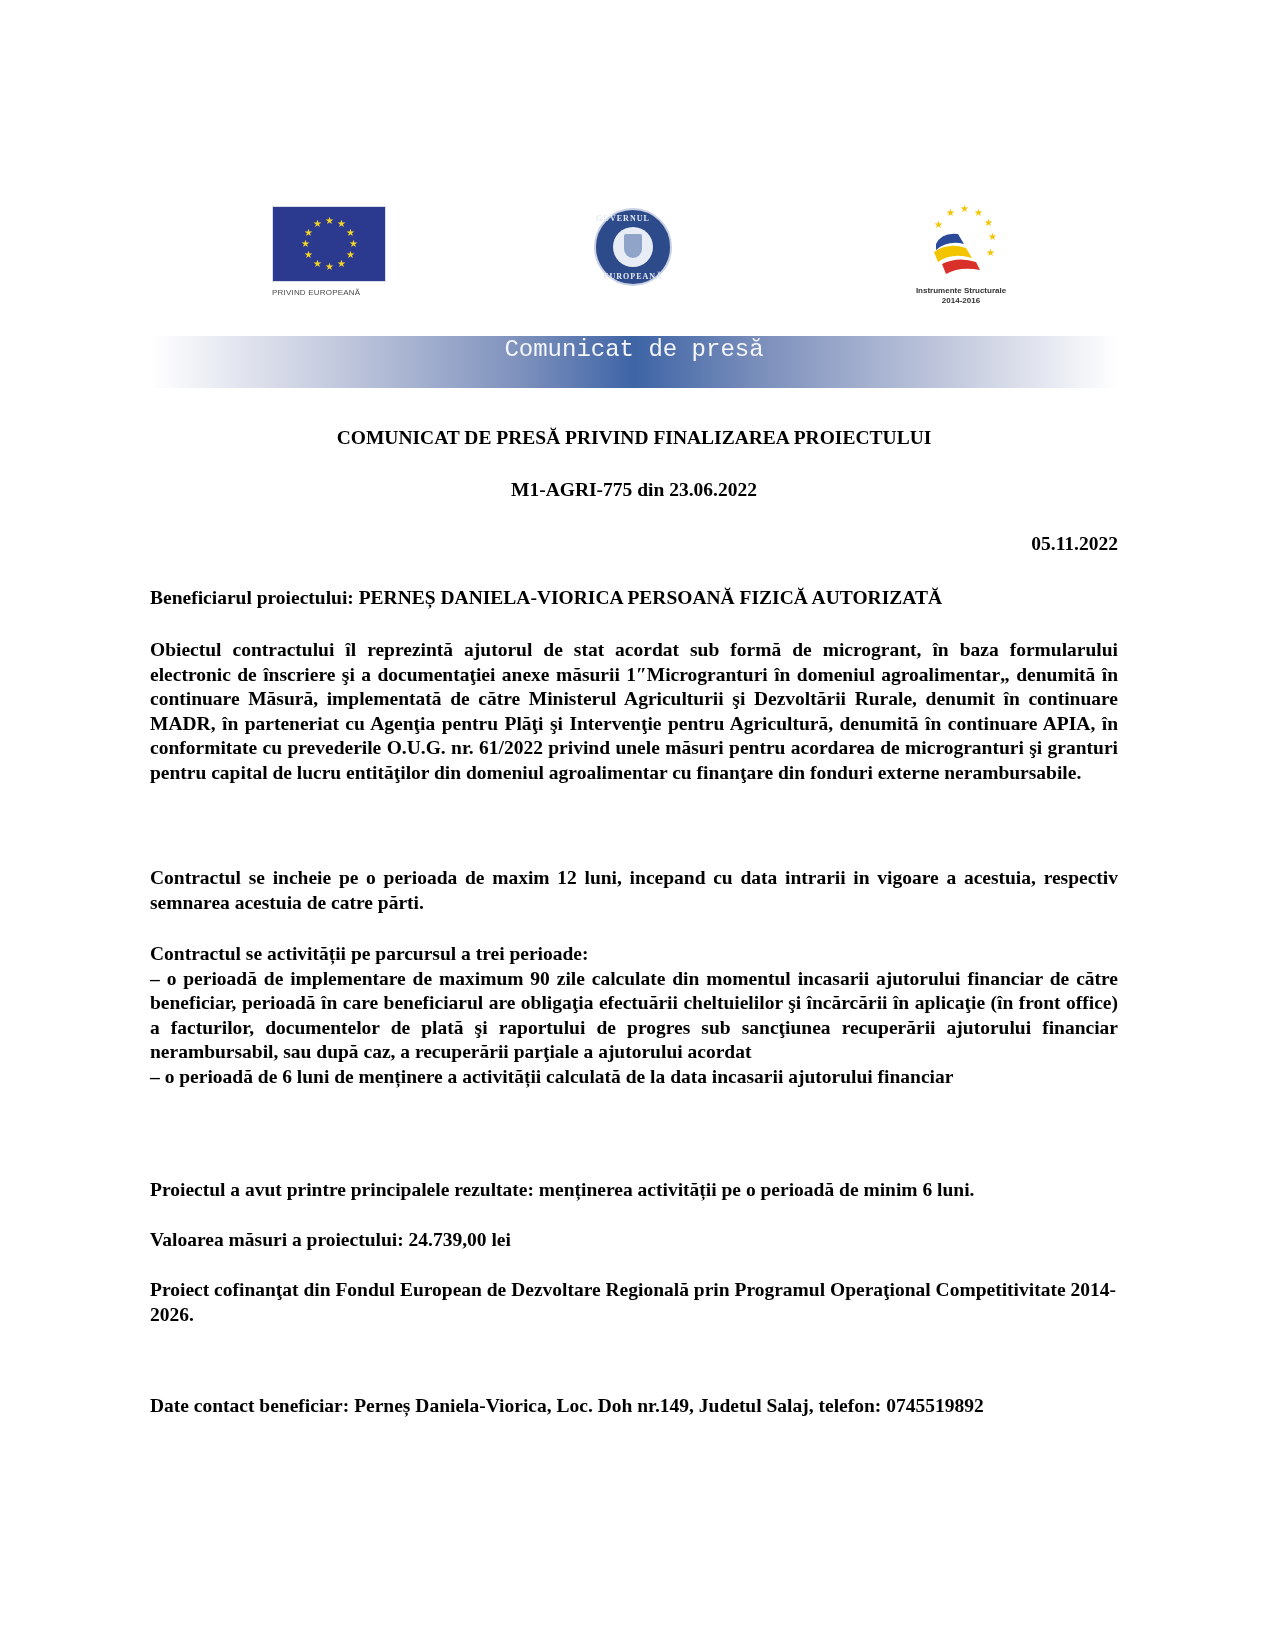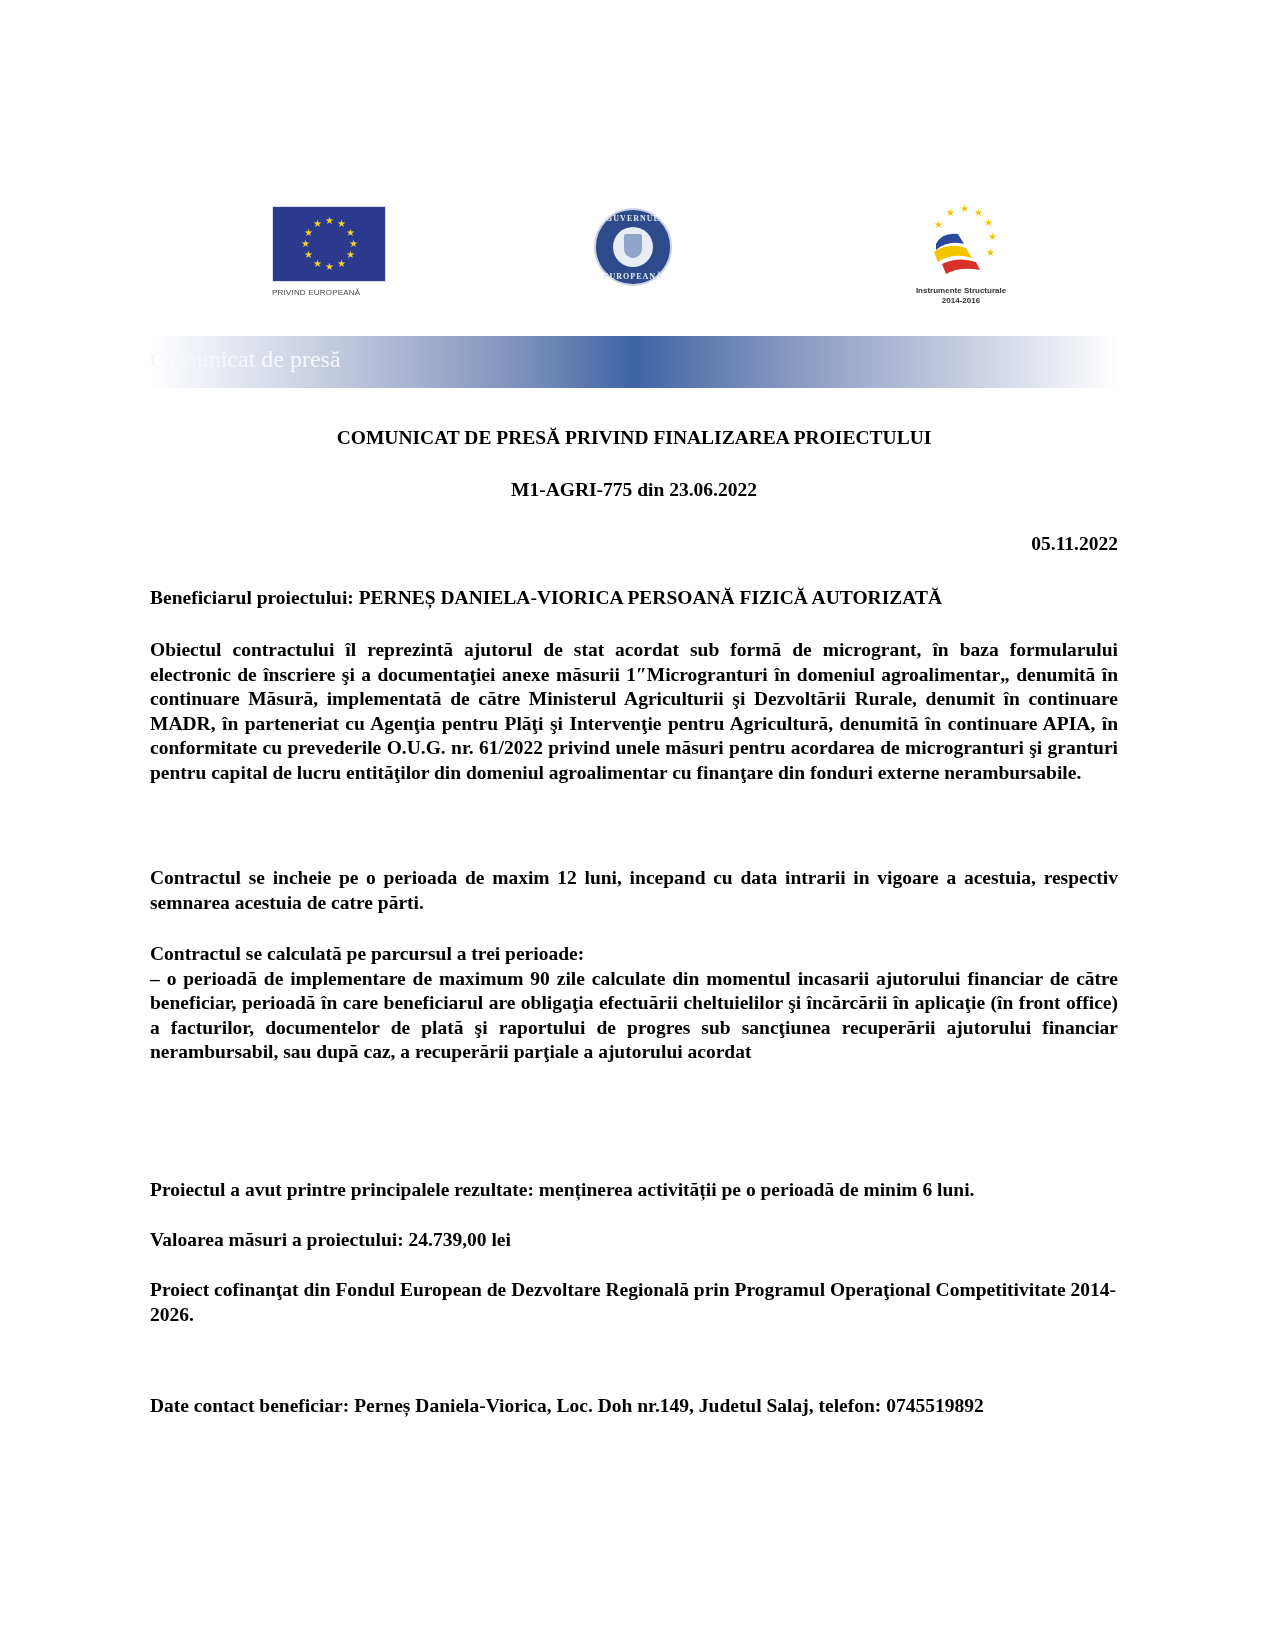--- a/index.html
+++ b/index.html
@@ -7,29 +7,29 @@
            font-family: "Liberation Serif", "DejaVu Serif", serif; color: #000; }
     .logos { position: absolute; top: 200px; left: 0; width: 1275px; height: 110px; }
     .logo-eu { position: absolute; left: 272px; top: 6px; width: 114px; height: 96px; }
     .eu-flag { width: 112px; height: 74px; background: #2b3a8f; position: relative; border: 1px solid #d8dbe8; }
     .eu-flag .star { position: absolute; width: 9px; height: 9px; color: #f4d426; font-size: 10px; line-height: 9px; text-align: center; }
     .eu-caption { font-family: "Liberation Sans", "DejaVu Sans", sans-serif; font-size: 8px; color: #4a4a4a; margin-top: 6px; letter-spacing: 0.2px; }
     .logo-gov { position: absolute; left: 594px; top: 8px; width: 80px; height: 80px; }
     .gov-seal { width: 74px; height: 74px; border-radius: 50%; background: #2d4a8a; border: 2px solid #c9d1e3; position: relative; }
     .gov-inner { position: absolute; left: 17px; top: 17px; width: 40px; height: 40px; border-radius: 50%; background: #e8ecf4; }
     .gov-shield { position: absolute; left: 28px; top: 24px; width: 18px; height: 24px; background: #8fa4c8; border-radius: 2px 2px 9px 9px; }
-    .gov-text-top { position: absolute; top: 4px; left: 0; width: 74px; text-align: center; font-size: 8px; font-weight: bold; color: #e6ebf5; letter-spacing: 1px; }
+    .gov-text-top { position: absolute; top: 4px; left: 0; width: 74px; text-align: left; font-size: 8px; font-weight: bold; color: #e6ebf5; letter-spacing: 1px; }
     .gov-text-bot { position: absolute; bottom: 3px; left: 0; width: 74px; text-align: center; font-size: 8px; font-weight: bold; color: #e6ebf5; letter-spacing: 1px; }
     .logo-is { position: absolute; left: 896px; top: 0px; width: 130px; height: 110px; }
     .is-mark { position: absolute; left: 28px; top: 4px; width: 76px; height: 76px; }
     .is-caption { position: absolute; left: 0; top: 86px; width: 130px; text-align: center; font-family: "Liberation Sans", "DejaVu Sans", sans-serif; font-size: 8px; font-weight: bold; color: #333; line-height: 10px; }
     .banner { position: absolute; left: 150px; top: 336px; width: 968px; height: 52px;
               background: linear-gradient(90deg, #ffffff 0%, #c7cde0 18%, #7f92bd 38%, #3e64a5 50%, #7f92bd 64%, #c7cde0 84%, #ffffff 100%); }
-    .banner-title { position: absolute; left: 0; width: 100%; top: 10px; text-align: left; color: #f4f6fb;
-                    font-family: Liberation Serif, serif; font-size: 24px; }
+    .banner-title { position: absolute; left: 0; width: 100%; top: 0; text-align: center; color: #f4f6fb;
+                    font-family: Liberation Mono, monospace; font-size: 24px; }
     .doc { position: absolute; left: 150px; width: 968px; font-weight: bold; font-size: 19.5px; line-height: 24.5px; }
     .center { text-align: center; }
     .right { text-align: right; }
     .justify { text-align: justify; }
     .p { margin: 0; }
     .list-line { margin: 0; }
   </style>
 </head>
 <body>
 
@@ -91,20 +91,21 @@
 <div class="doc center" style="top:478px;">M1-AGRI-775 din 23.06.2022</div>
 <div class="doc right" style="top:532px;">05.11.2022</div>
 
 <div class="doc" style="top:586px;">Beneficiarul proiectului: PERNEȘ DANIELA-VIORICA PERSOANĂ FIZICĂ AUTORIZATĂ</div>
 
 <p class="doc justify p" style="top:638px;">Obiectul contractului îl reprezintă ajutorul de stat acordat sub formă de microgrant, în baza formularului electronic de înscriere şi a documentaţiei anexe măsurii 1″Microgranturi în domeniul agroalimentar„ denumită în continuare Măsură, implementată de către Ministerul Agriculturii şi Dezvoltării Rurale, denumit în continuare MADR, în parteneriat cu Agenţia pentru Plăţi şi Intervenţie pentru Agricultură, denumită în continuare APIA, în conformitate cu prevederile O.U.G. nr. 61/2022 privind unele măsuri pentru acordarea de microgranturi şi granturi pentru capital de lucru entităţilor din domeniul agroalimentar cu finanţare din fonduri externe nerambursabile.</p>
 
 <p class="doc justify p" style="top:866px;">Contractul se incheie pe o perioada de maxim 12 luni, incepand cu data intrarii in vigoare a acestuia, respectiv semnarea acestuia de catre părti.</p>
 
 <div class="doc" style="top:942px;">
-  <p class="p">Contractul se calculată pe parcursul a trei perioade:</p>
+  <p class="p">Contractul se activității pe parcursul a trei perioade:</p>
   <p class="list-line justify">– o perioadă de implementare de maximum 90 zile calculate din momentul incasarii ajutorului financiar de către beneficiar, perioadă în care beneficiarul are obligaţia efectuării cheltuielilor şi încărcării în aplicaţie (în front office) a facturilor, documentelor de plată şi raportului de progres sub sancţiunea recuperării ajutorului financiar nerambursabil, sau după caz, a recuperării parţiale a ajutorului acordat</p>
+  <p class="list-line">– o perioadă de 6 luni de menținere a activității calculată de la data incasarii ajutorului financiar</p>
 </div>
 
 <p class="doc p" style="top:1178px;">Proiectul a avut printre principalele rezultate: menținerea activității pe o perioadă de minim 6 luni.</p>
 <p class="doc p" style="top:1228px;">Valoarea măsuri a proiectului: 24.739,00 lei</p>
 <p class="doc p" style="top:1278px;">Proiect cofinanţat din Fondul European de Dezvoltare Regională prin Programul Operaţional Competitivitate 2014-2026.</p>
 <p class="doc p" style="top:1394px;">Date contact beneficiar: Perneș Daniela-Viorica, Loc. Doh nr.149, Judetul Salaj, telefon: 0745519892</p>
 
 </body></html>

